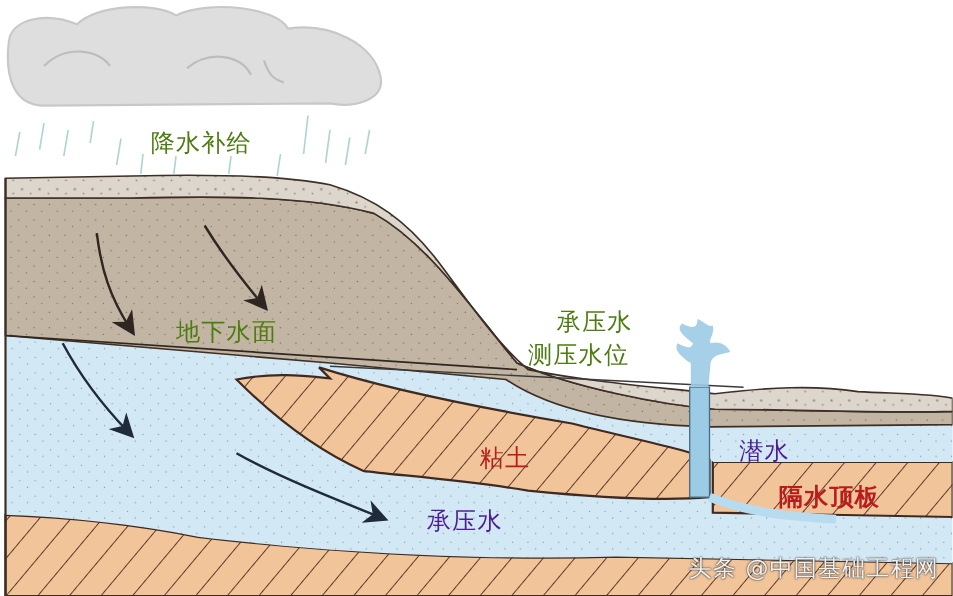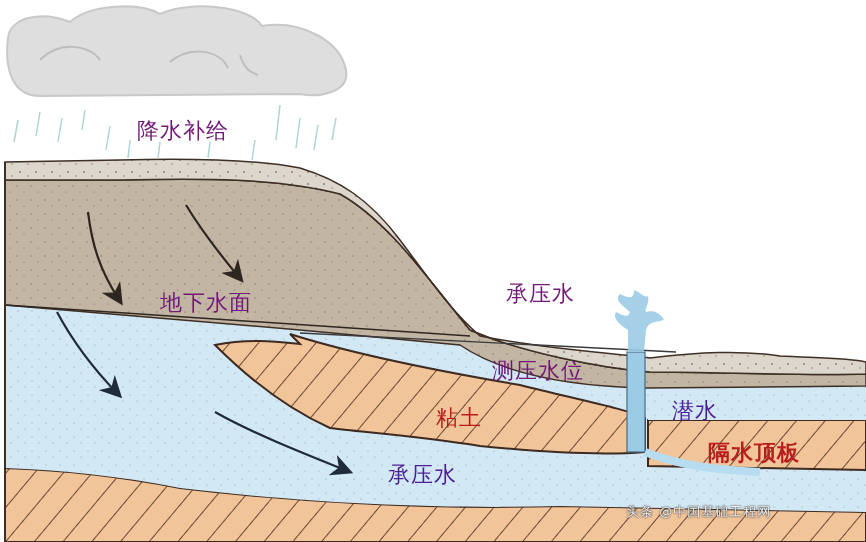--- a/index.html
+++ b/index.html
@@ -1,22 +1,22 @@
 <!DOCTYPE html>
 <html><head>
 <meta charset="utf-8">
 <style>
   html, body { margin: 0; padding: 0; background: #ffffff; }
   body { width: 866px; height: 542px; overflow: hidden; position: relative; font-family: "DejaVu Sans", sans-serif; }
   #stage { position: absolute; left: 0; top: 0; width: 866px; height: 542px; }
   svg { position: absolute; left: 0; top: 0; }
-  .label { position: absolute; color: #701a75; font-size: 22px; line-height: 1; white-space: nowrap; letter-spacing: 1px; }
+  .label { position: absolute; color: #4d7c0f; font-size: 22px; line-height: 1; white-space: nowrap; letter-spacing: 1px; }
   .label.dark { color: #b91c1c; }
   .label.blue { color: #4c1d95; }
-  .wm { position: absolute; color: rgba(255,255,255,0.92); font-size: 13px; white-space: nowrap;
+  .wm { position: absolute; color: rgba(255,255,255,0.92); font-size: 21px; white-space: nowrap;
         text-shadow: 0 0 2px #333, 0 0 1px #333; letter-spacing: 1px; }
 </style>
 </head>
 <body>
 
 <div id="stage">
 <svg width="866" height="542" viewBox="0 0 866 542">
   <defs>
     <pattern id="hatch" patternUnits="userSpaceOnUse" width="22" height="22" patternTransform="rotate(40)">
       <rect width="22" height="22" fill="#f2c49a"></rect>
@@ -98,19 +98,19 @@
     <path d="M88,212 C92,245 100,270 118,298" stroke="#2e2620" marker-end="url(#arrowhead)"></path>
     <path d="M186,205 C200,228 218,252 238,276" stroke="#2e2620" marker-end="url(#arrowhead)"></path>
     <path d="M57,312 C72,340 90,365 116,392" stroke="#1f2a3a" marker-end="url(#arrowhead-blue)"></path>
     <path d="M215,412 C250,432 300,452 345,470" stroke="#1f2a3a" marker-end="url(#arrowhead-blue)"></path>
   </g>
 </svg>
 
 <div class="label" style="left:137px;top:120px;">降水补给</div>
 <div class="label" style="left:160px;top:292px;">地下水面</div>
 <div class="label" style="left:506px;top:283px;">承压水</div>
-<div class="label" style="left:492px;top:313px;margin-top:47px;">测压水位</div>
+<div class="label" style="left:480px;top:313px;">测压水位</div>
 <div class="label dark" style="left:436px;top:407px;">粘土</div>
 <div class="label blue" style="left:388px;top:464px;">承压水</div>
 <div class="label blue" style="left:672px;top:400px;">潜水</div>
 <div class="label dark" style="left:708px;top:442px;font-weight:bold;">隔水顶板</div>
 <div class="wm" style="left:626px;top:503px;">头条 @中国基础工程网</div>
 </div>
 
 </body></html>

